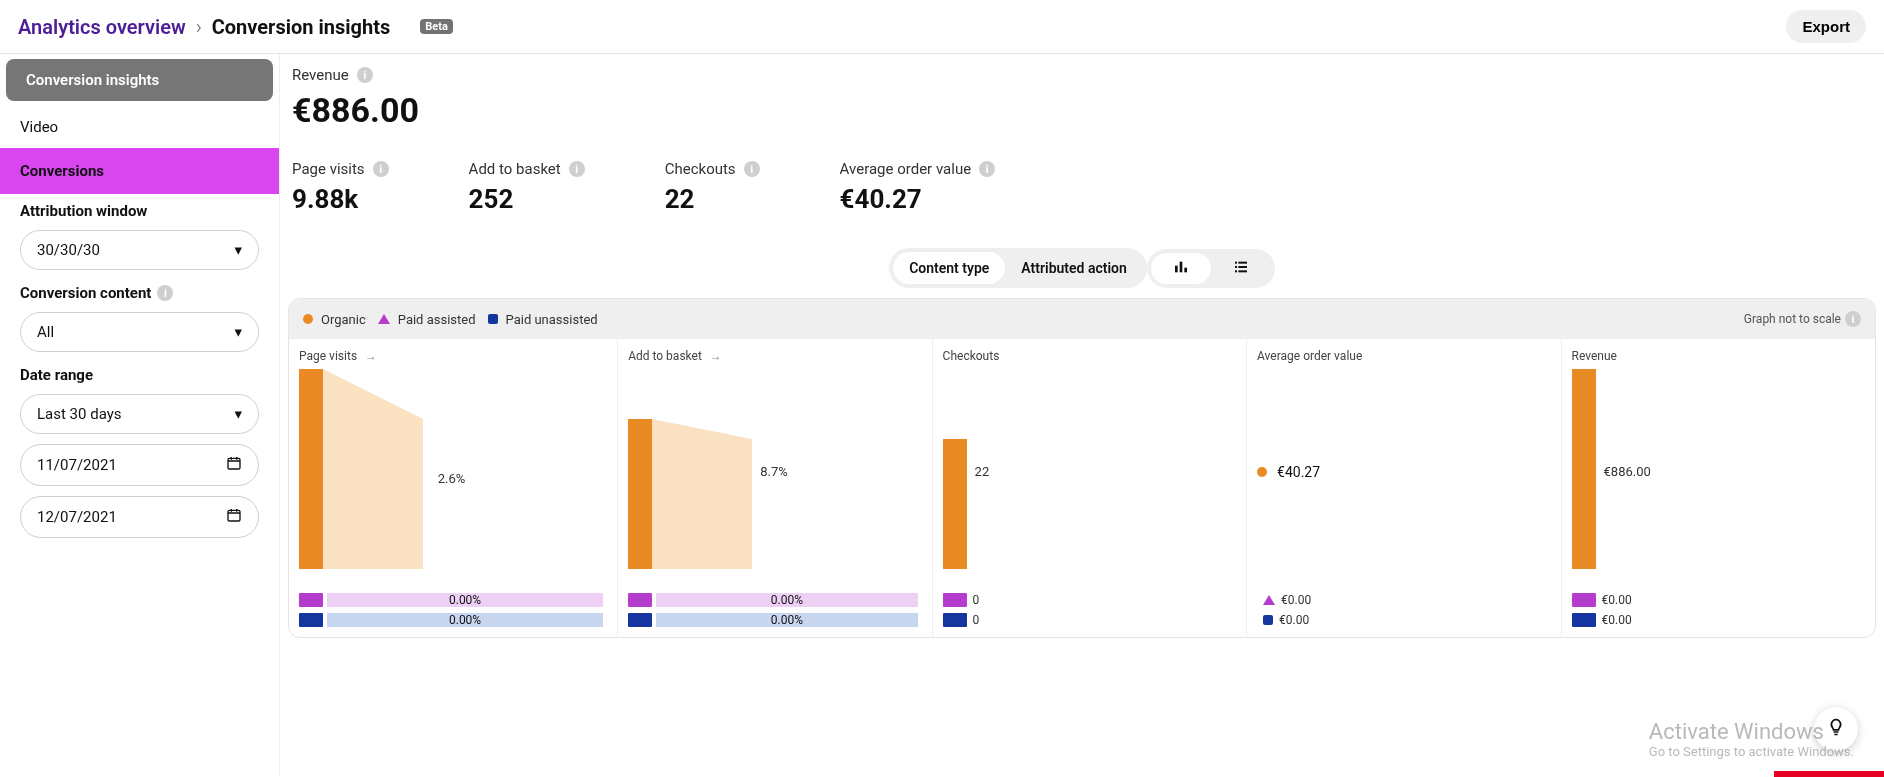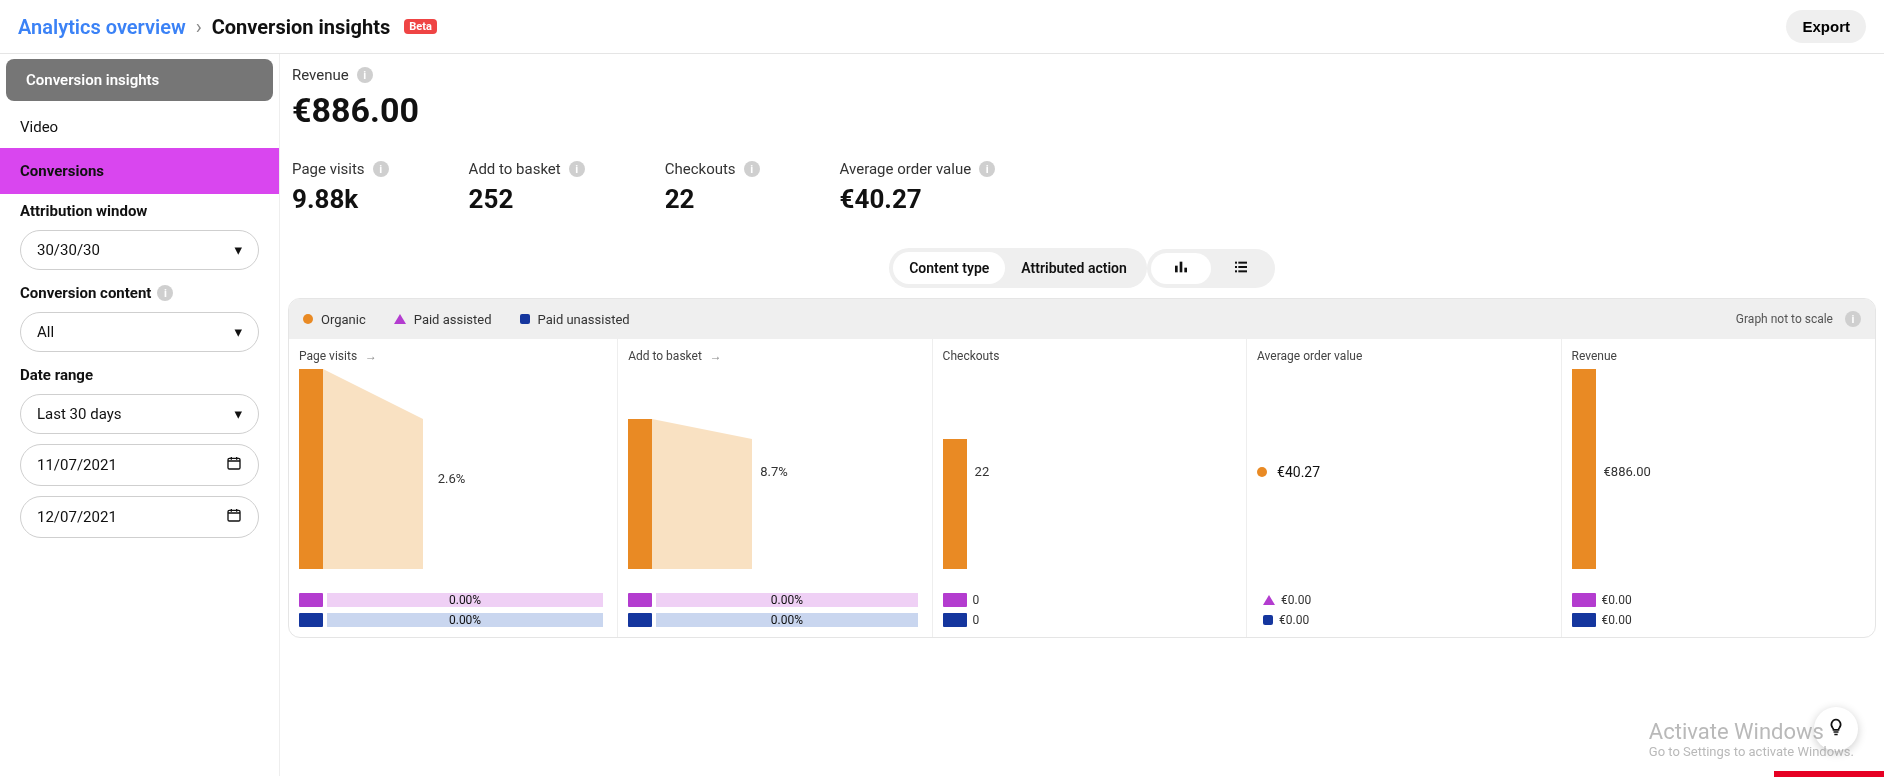--- a/index.html
+++ b/index.html
@@ -1,23 +1,23 @@
 <!DOCTYPE html>
 <html><head>
 <meta charset="utf-8">
 <style>
 * { margin: 0; padding: 0; box-sizing: border-box; }
 body { font-family: -apple-system, BlinkMacSystemFont, "Segoe UI", Roboto, Helvetica, Arial, sans-serif; font-size: 14px; color: #111; background: #fff; }
 
 .topbar { display: flex; align-items: center; justify-content: space-between; padding: 10px 18px; border-bottom: 1px solid #e5e5e5; }
 .breadcrumb { display: flex; align-items: center; gap: 10px; font-size: 20px; }
-.breadcrumb .root { color: #3b82f6; font-weight: 600; }
+.breadcrumb .root { color: #4c1d95; font-weight: 600; }
 .breadcrumb .chev { color: #888; }
 .breadcrumb .current { font-weight: 700; }
-.beta-badge { background: #ef4444; color: #fff; font-size: 11px; font-weight: 700; padding: 1px 5px; border-radius: 4px; margin-left: 4px; }
+.beta-badge { background: #737373; color: #fff; font-size: 11px; font-weight: 700; padding: 1px 5px; border-radius: 4px; margin-left: 20px; }
 .export-btn { background: #efefef; border: none; border-radius: 20px; padding: 8px 16px; font-weight: 600; font-size: 15px; cursor: pointer; }
 
 .layout { display: flex; height: calc(100vh - 55px); }
 .sidebar { width: 280px; background: #fff; border-right: 1px solid #eee; overflow-y: auto; }
 .main { flex: 1; padding: 8px 8px 20px 8px; overflow-y: auto; position: relative; }
 
 .tab-group { }
 .tab-item { padding: 12px 20px; font-size: 15px; cursor: pointer; }
 .tab-item.active { background: #767676; color: #fff; font-weight: 600; border-radius: 8px; margin: 5px 6px; }
 .section-header { background: #d946ef; padding: 14px 20px; font-weight: 700; font-size: 15px; }
@@ -38,41 +38,41 @@
 .tabs-row { display: flex; align-items: center; justify-content: center; margin-top: 4px; }
 .chart-tabs { display: inline-flex; background: #efefef; border-radius: 22px; padding: 4px; }
 .chart-tab { padding: 8px 16px; border-radius: 20px; cursor: pointer; font-size: 14px; font-weight: 600; }
 .chart-tab.active { background: #fff; }
 .view-toggle { display: inline-flex; background: #efefef; border-radius: 22px; padding: 4px; }
 .view-btn { padding: 6px 22px; border-radius: 20px; cursor: pointer; display: flex; align-items: center; justify-content: center; }
 .view-btn.active { background: #fff; }
 
 .chart-frame { border: 1px solid #e5e5e5; border-radius: 12px; margin-top: 10px; overflow: hidden; }
 .legend-bar { background: #efefef; padding: 12px 14px; display: flex; align-items: center; justify-content: space-between; font-size: 13px; }
-.legend-items { display: flex; gap: 28px; align-items: flex-end; }
+.legend-items { display: flex; gap: 12px; align-items: flex-end; }
 .legend-item { display: flex; align-items: center; gap: 8px; color: #333; }
 .lg-dot { width: 10px; height: 10px; border-radius: 50%; display: inline-block; }
 .lg-tri { width: 0; height: 0; border-left: 6px solid transparent; border-right: 6px solid transparent; border-bottom: 10px solid; display: inline-block; }
 .lg-sq  { width: 10px; height: 10px; border-radius: 2px; display: inline-block; }
 
 .funnel { display: flex; }
 .fcol { border-right: 1px solid #eee; padding: 10px 10px 0 10px; position: relative; }
 .fcol:last-child { border-right: none; }
 .fcol-title { font-size: 12px; color: #444; display: flex; align-items: center; gap: 8px; }
 .fcol-title .arrow { color: #888; }
 .bar-area { position: relative; height: 220px; margin-top: 6px; }
 .orange-bar { position: absolute; left: 0; width: 24px; background: #e98a24; bottom: 20px; }
 .connector { position: absolute; left: 24px; right: -10px; bottom: 20px; }
 .val-label { position: absolute; left: 32px; font-size: 13px; color: #333; }
 .small-row { display: flex; align-items: center; height: 18px; margin-top: 2px; }
 .sr-block { width: 24px; height: 14px; border-radius: 1px; }
 .sr-fill { flex: 1; height: 14px; margin: 0 4px; }
 .sr-label { font-size: 12px; color: #333; width: 50px; text-align: left; padding-left: 6px; }
 
-.graph-note { display: flex; align-items: center; gap: 12px; color: #555; font-size: 12px; }
+.graph-note { display: flex; align-items: center; gap: 4px; color: #555; font-size: 12px; }
 
 .help-bubble { position: fixed; right: 26px; bottom: 26px; width: 44px; height: 44px; border-radius: 50%; background: #fff; box-shadow: 0 2px 10px rgba(0,0,0,.2); display: flex; align-items: center; justify-content: center; font-size: 20px; cursor: pointer; }
 
 .watermark { position: fixed; right: 30px; bottom: 18px; text-align: left; color: #8a8a8a; pointer-events: none; }
 .watermark .t1 { font-size: 22px; opacity: .6; }
 .watermark .t2 { font-size: 13px; opacity: .6; }
 
 .red-strip { position: fixed; right: 0; bottom: 0; width: 110px; height: 6px; background: #e60023; }
 </style>
 </head>

